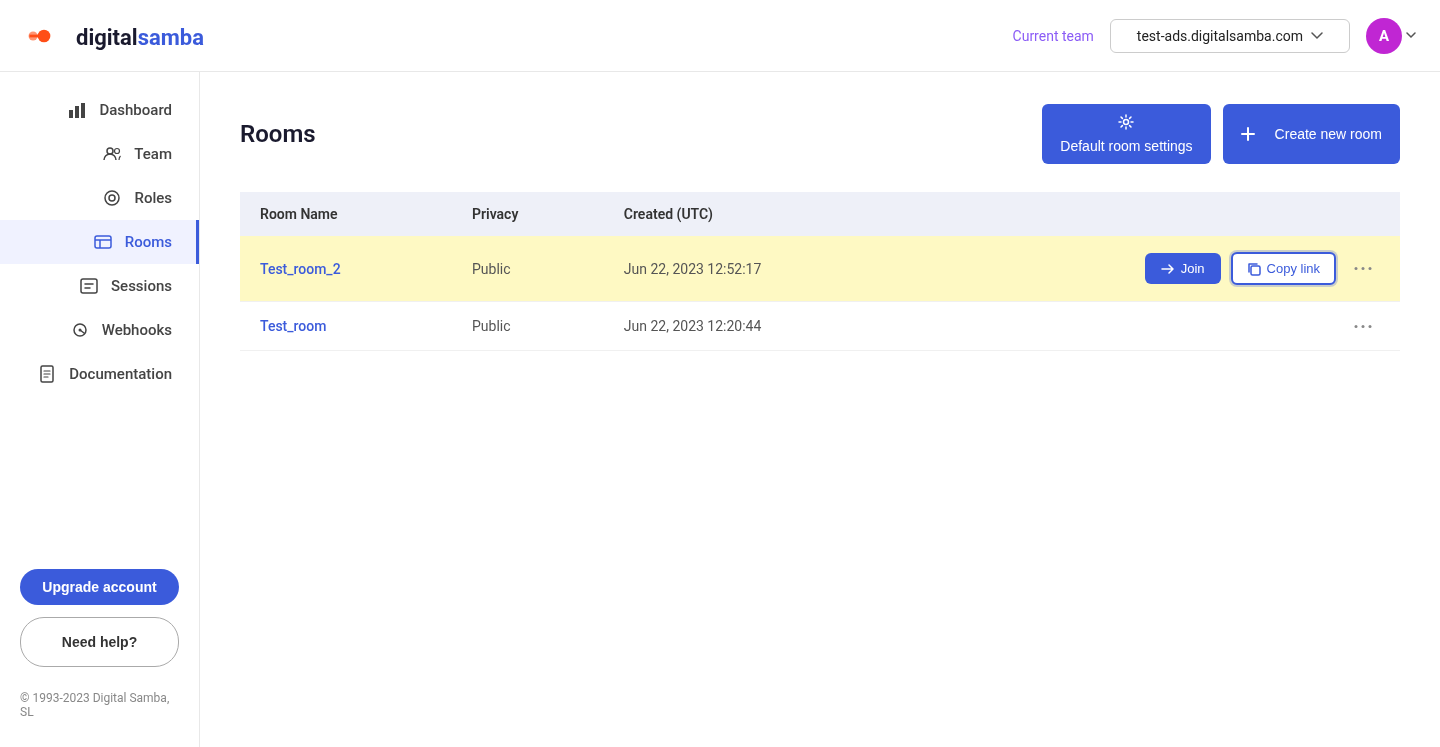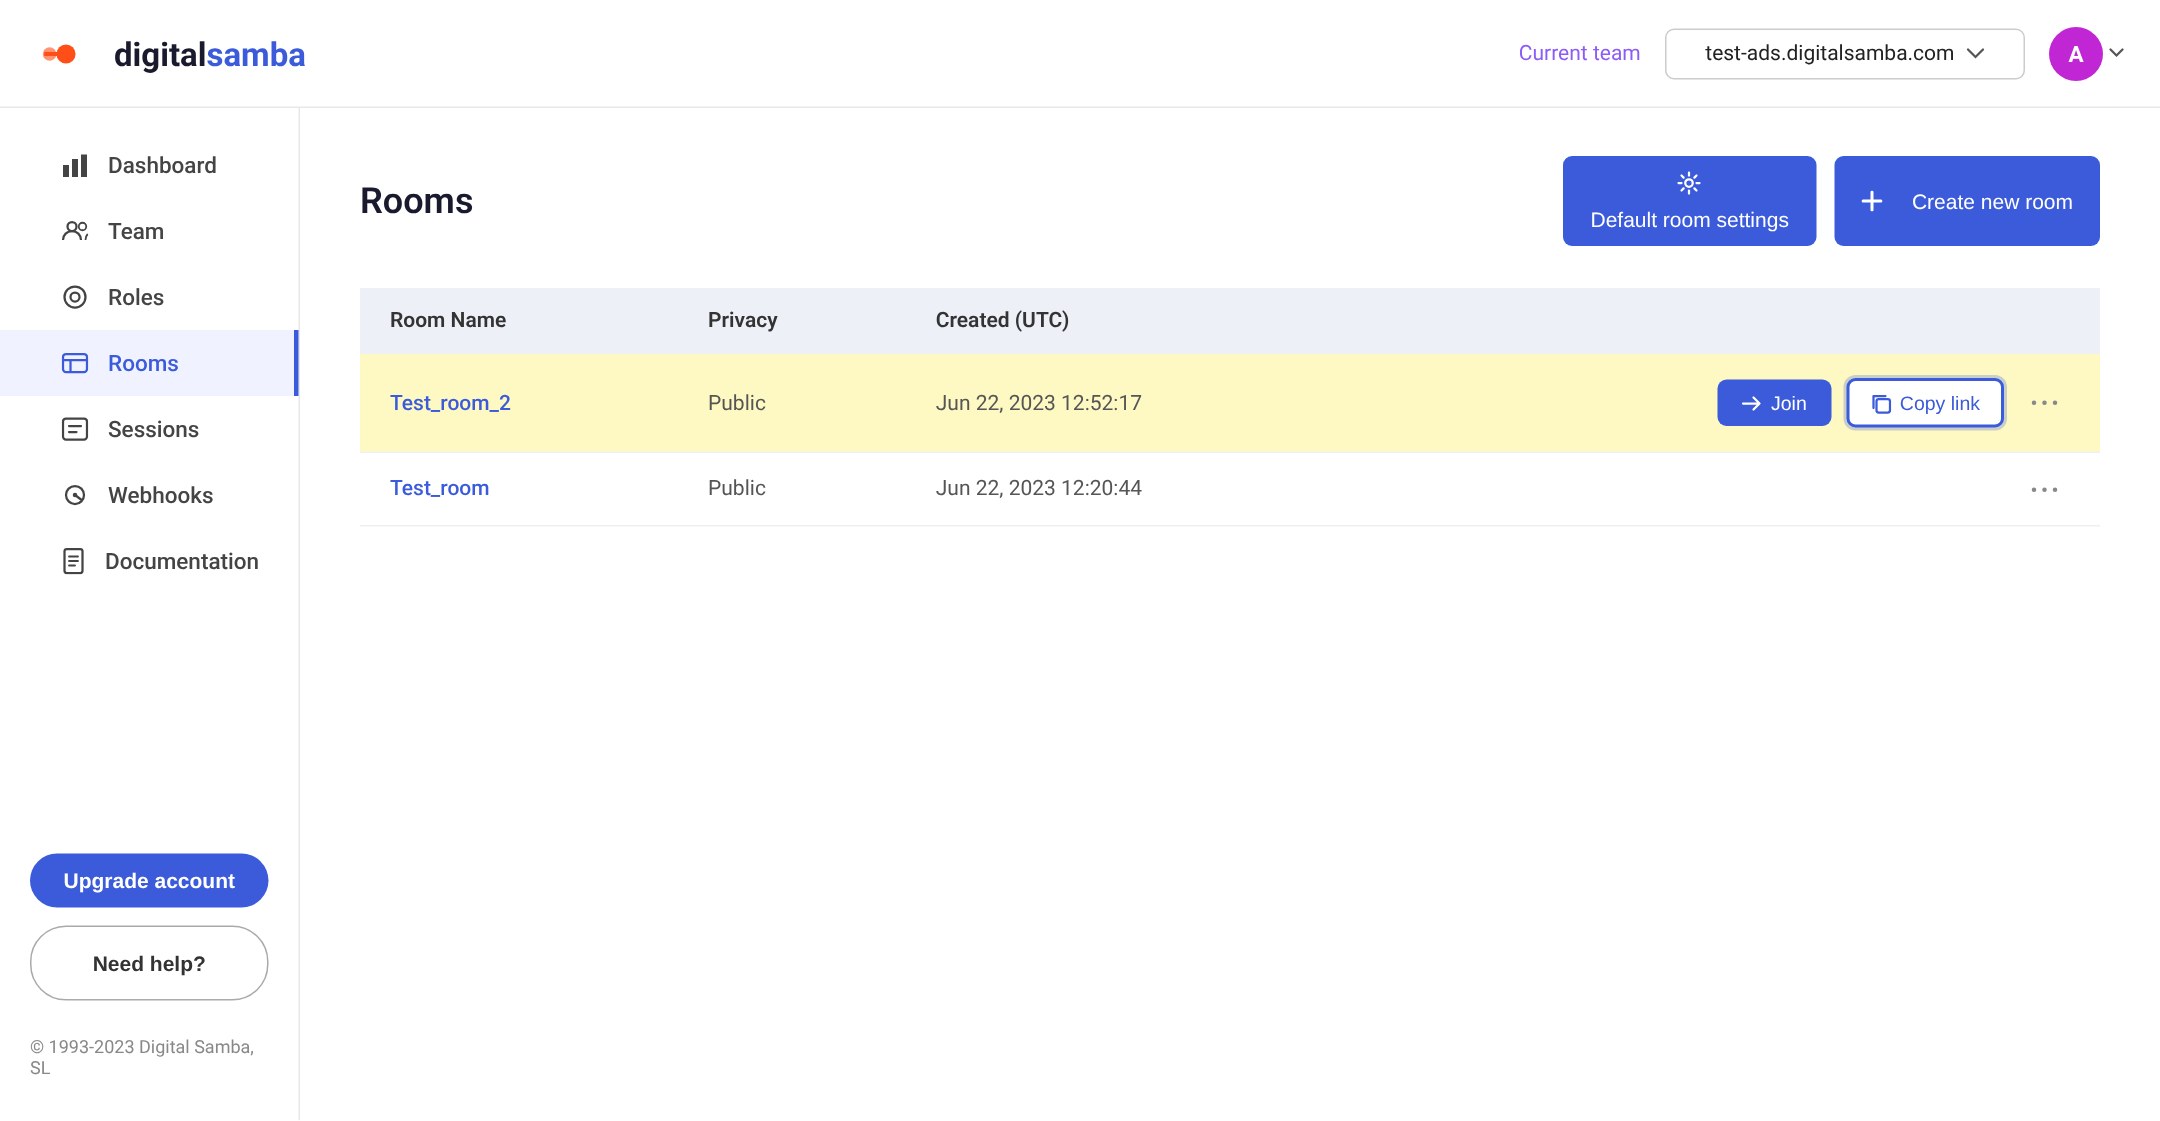--- a/index.html
+++ b/index.html
@@ -90,27 +90,28 @@
       justify-content: space-between;
     }
     .sidebar-nav {
       display: flex;
       flex-direction: column;
     }
     .sidebar-item {
       display: flex;
       align-items: center;
       gap: 12px;
-      padding: 12px 40px;
+      padding: 12px 24px;
       cursor: pointer;
       color: #444;
       font-size: 15px;
       font-weight: 500;
       text-decoration: none;
       border-right: 3px solid transparent;
+      justify-content: flex-end;
     }
     .sidebar-item.active {
       color: #3b5bdb;
       border-right-color: #3b5bdb;
       background: #f0f2ff;
     }
     .sidebar-icon {
       width: 20px;
       height: 20px;
       display: flex;

